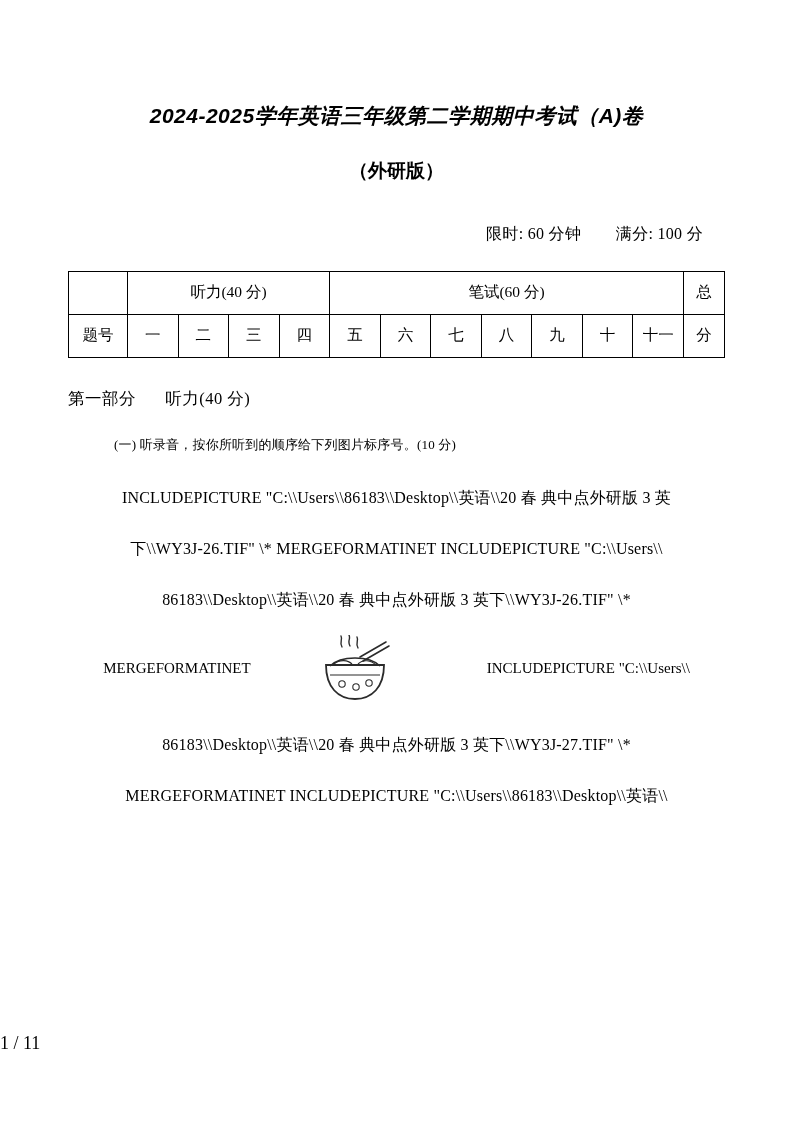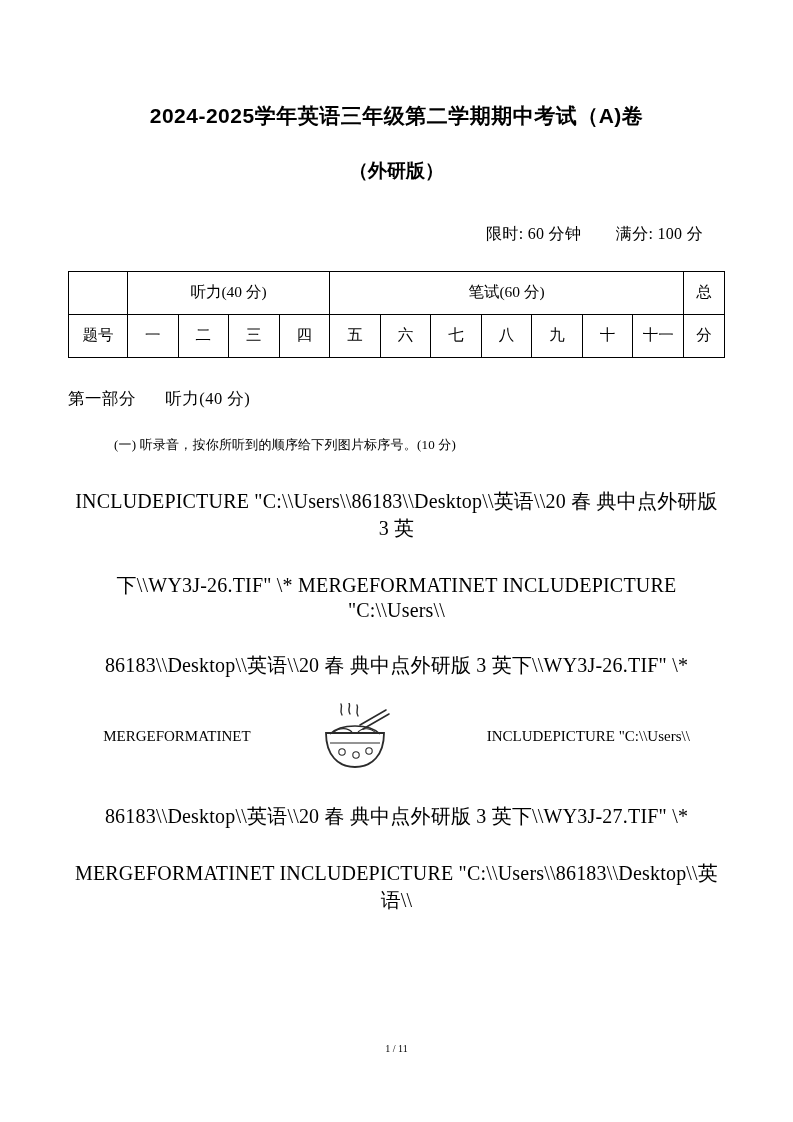--- a/index.html
+++ b/index.html
@@ -26,20 +26,21 @@
   .title-block {
     margin-top: 100px;
     text-align: center;
   }
   .doc-title {
     font-family: "Liberation Sans", sans-serif;
     font-weight: bold;
     font-size: 21px;
     letter-spacing: 0.5px;
     line-height: 1.5;
+    font-style: italic;
   }
   .doc-subtitle {
     font-family: "Liberation Sans", sans-serif;
     font-weight: bold;
     font-size: 19px;
     margin-top: 26px;
   }
   .limits-line {
     margin-top: 40px;
     text-align: right;
@@ -80,21 +81,21 @@
     display: inline-block;
     width: 20px;
   }
   .question-line {
     margin-top: 26px;
     font-size: 13px;
     padding-left: 46px;
     letter-spacing: 0.2px;
   }
   .body-line {
-    font-size: 20px;
+    font-size: 16px;
     text-align: center;
     margin-top: 30px;
     letter-spacing: 0.2px;
   }
   .body-line.l1 { margin-top: 34px; }
   .img-row {
     margin-top: 22px;
     display: flex;
     align-items: center;
     justify-content: center;
@@ -112,22 +113,22 @@
     height: 72px;
   }
   .img-row .right-text {
     padding-left: 28px;
   }
   .footer {
     position: absolute;
     left: 0;
     bottom: 68px;
     width: 793px;
-    text-align: center;
-    font-size: 10px;
+    text-align: left;
+    font-size: 18px;
     font-family: "Liberation Serif", serif;
   }
 </style>
 </head>
 <body>
 
 <div class="page">
 
   <div class="title-block">
     <div class="doc-title">2024-2025学年英语三年级第二学期期中考试（A)卷</div>

